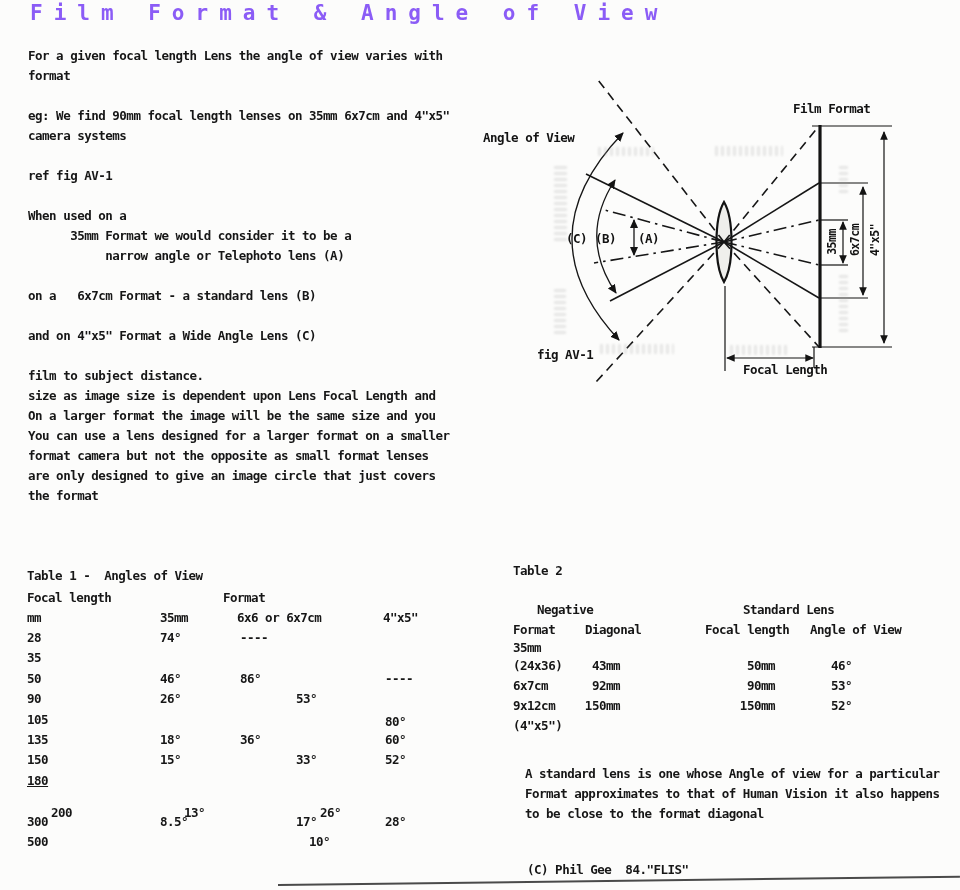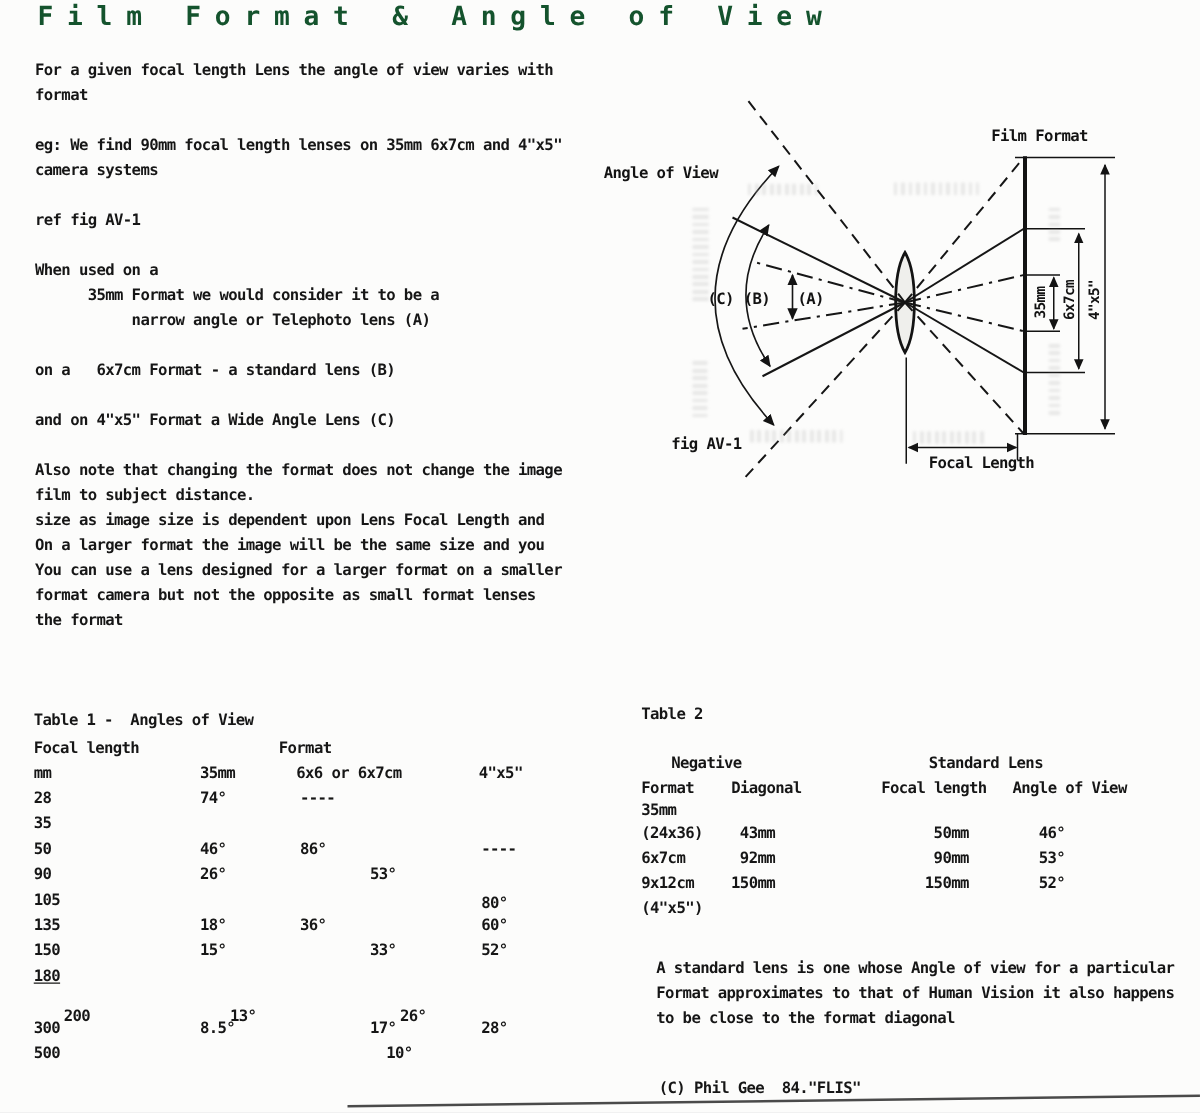--- a/index.html
+++ b/index.html
@@ -1,19 +1,19 @@
 <!DOCTYPE html>
 <html><head>
 <meta charset="utf-8">
 <style>
   html,body{margin:0;padding:0;background:#e9e9e9;}
   .page{position:relative;width:960px;height:890px;background:#fcfcfb;overflow:hidden;
         font-family:"DejaVu Sans Mono",monospace;color:#161616;font-weight:700;}
   h1.title{position:absolute;left:30px;top:1px;margin:0;font-size:21px;letter-spacing:11px;
-           font-weight:700;white-space:pre;color:#14532d;}
+           font-weight:700;white-space:pre;color:#8b5cf6;}
   #intro-lines{position:absolute;left:28px;top:46px;}
   .tline{height:20px;line-height:20px;white-space:pre;font-size:12.5px;letter-spacing:-0.5px;}
   .abs{position:absolute;white-space:pre;font-size:12.5px;letter-spacing:-0.5px;line-height:15px;}
   #table1{position:absolute;left:27px;top:566px;width:445px;height:290px;}
   #table2{position:absolute;left:513px;top:563px;width:430px;height:185px;}
   #outro{position:absolute;left:525px;top:764px;}
   #credit{position:absolute;left:527px;top:862px;font-size:12.5px;letter-spacing:-0.5px;white-space:pre;}
   .t1row{position:absolute;left:0;width:445px;height:16px;}
   .ralign{text-align:right;}
   svg#figure{position:absolute;left:480px;top:80px;}
@@ -44,26 +44,26 @@
       <div class="tline">ref fig AV-1</div>
       <div class="tline"></div>
       <div class="tline">When used on a</div>
       <div class="tline">      35mm Format we would consider it to be a</div>
       <div class="tline">           narrow angle or Telephoto lens (A)</div>
       <div class="tline"></div>
       <div class="tline">on a   6x7cm Format - a standard lens (B)</div>
       <div class="tline"></div>
       <div class="tline">and on 4"x5" Format a Wide Angle Lens (C)</div>
       <div class="tline"></div>
-      <div class="tline">Also note that changing the format does not change the image</div>
       <div class="tline">film to subject distance.</div>
       <div class="tline">size as image size is dependent upon Lens Focal Length and</div>
       <div class="tline">On a larger format the image will be the same size and you</div>
       <div class="tline">You can use a lens designed for a larger format on a smaller</div>
       <div class="tline">format camera but not the opposite as small format lenses</div>
+      <div class="tline">are only designed to give an image circle that just covers</div>
       <div class="tline">the format</div>
     </div>
 
   <svg id="figure" width="480" height="320" viewBox="480 80 480 320" xmlns="http://www.w3.org/2000/svg">
     <defs>
       <marker id="arw" markerWidth="8" markerHeight="8" viewBox="0 0 10 10" refX="8" refY="5" orient="auto-start-reverse">
         <path d="M0,1 L9,5 L0,9 Z" fill="#131313"></path>
       </marker>
     </defs>
 

